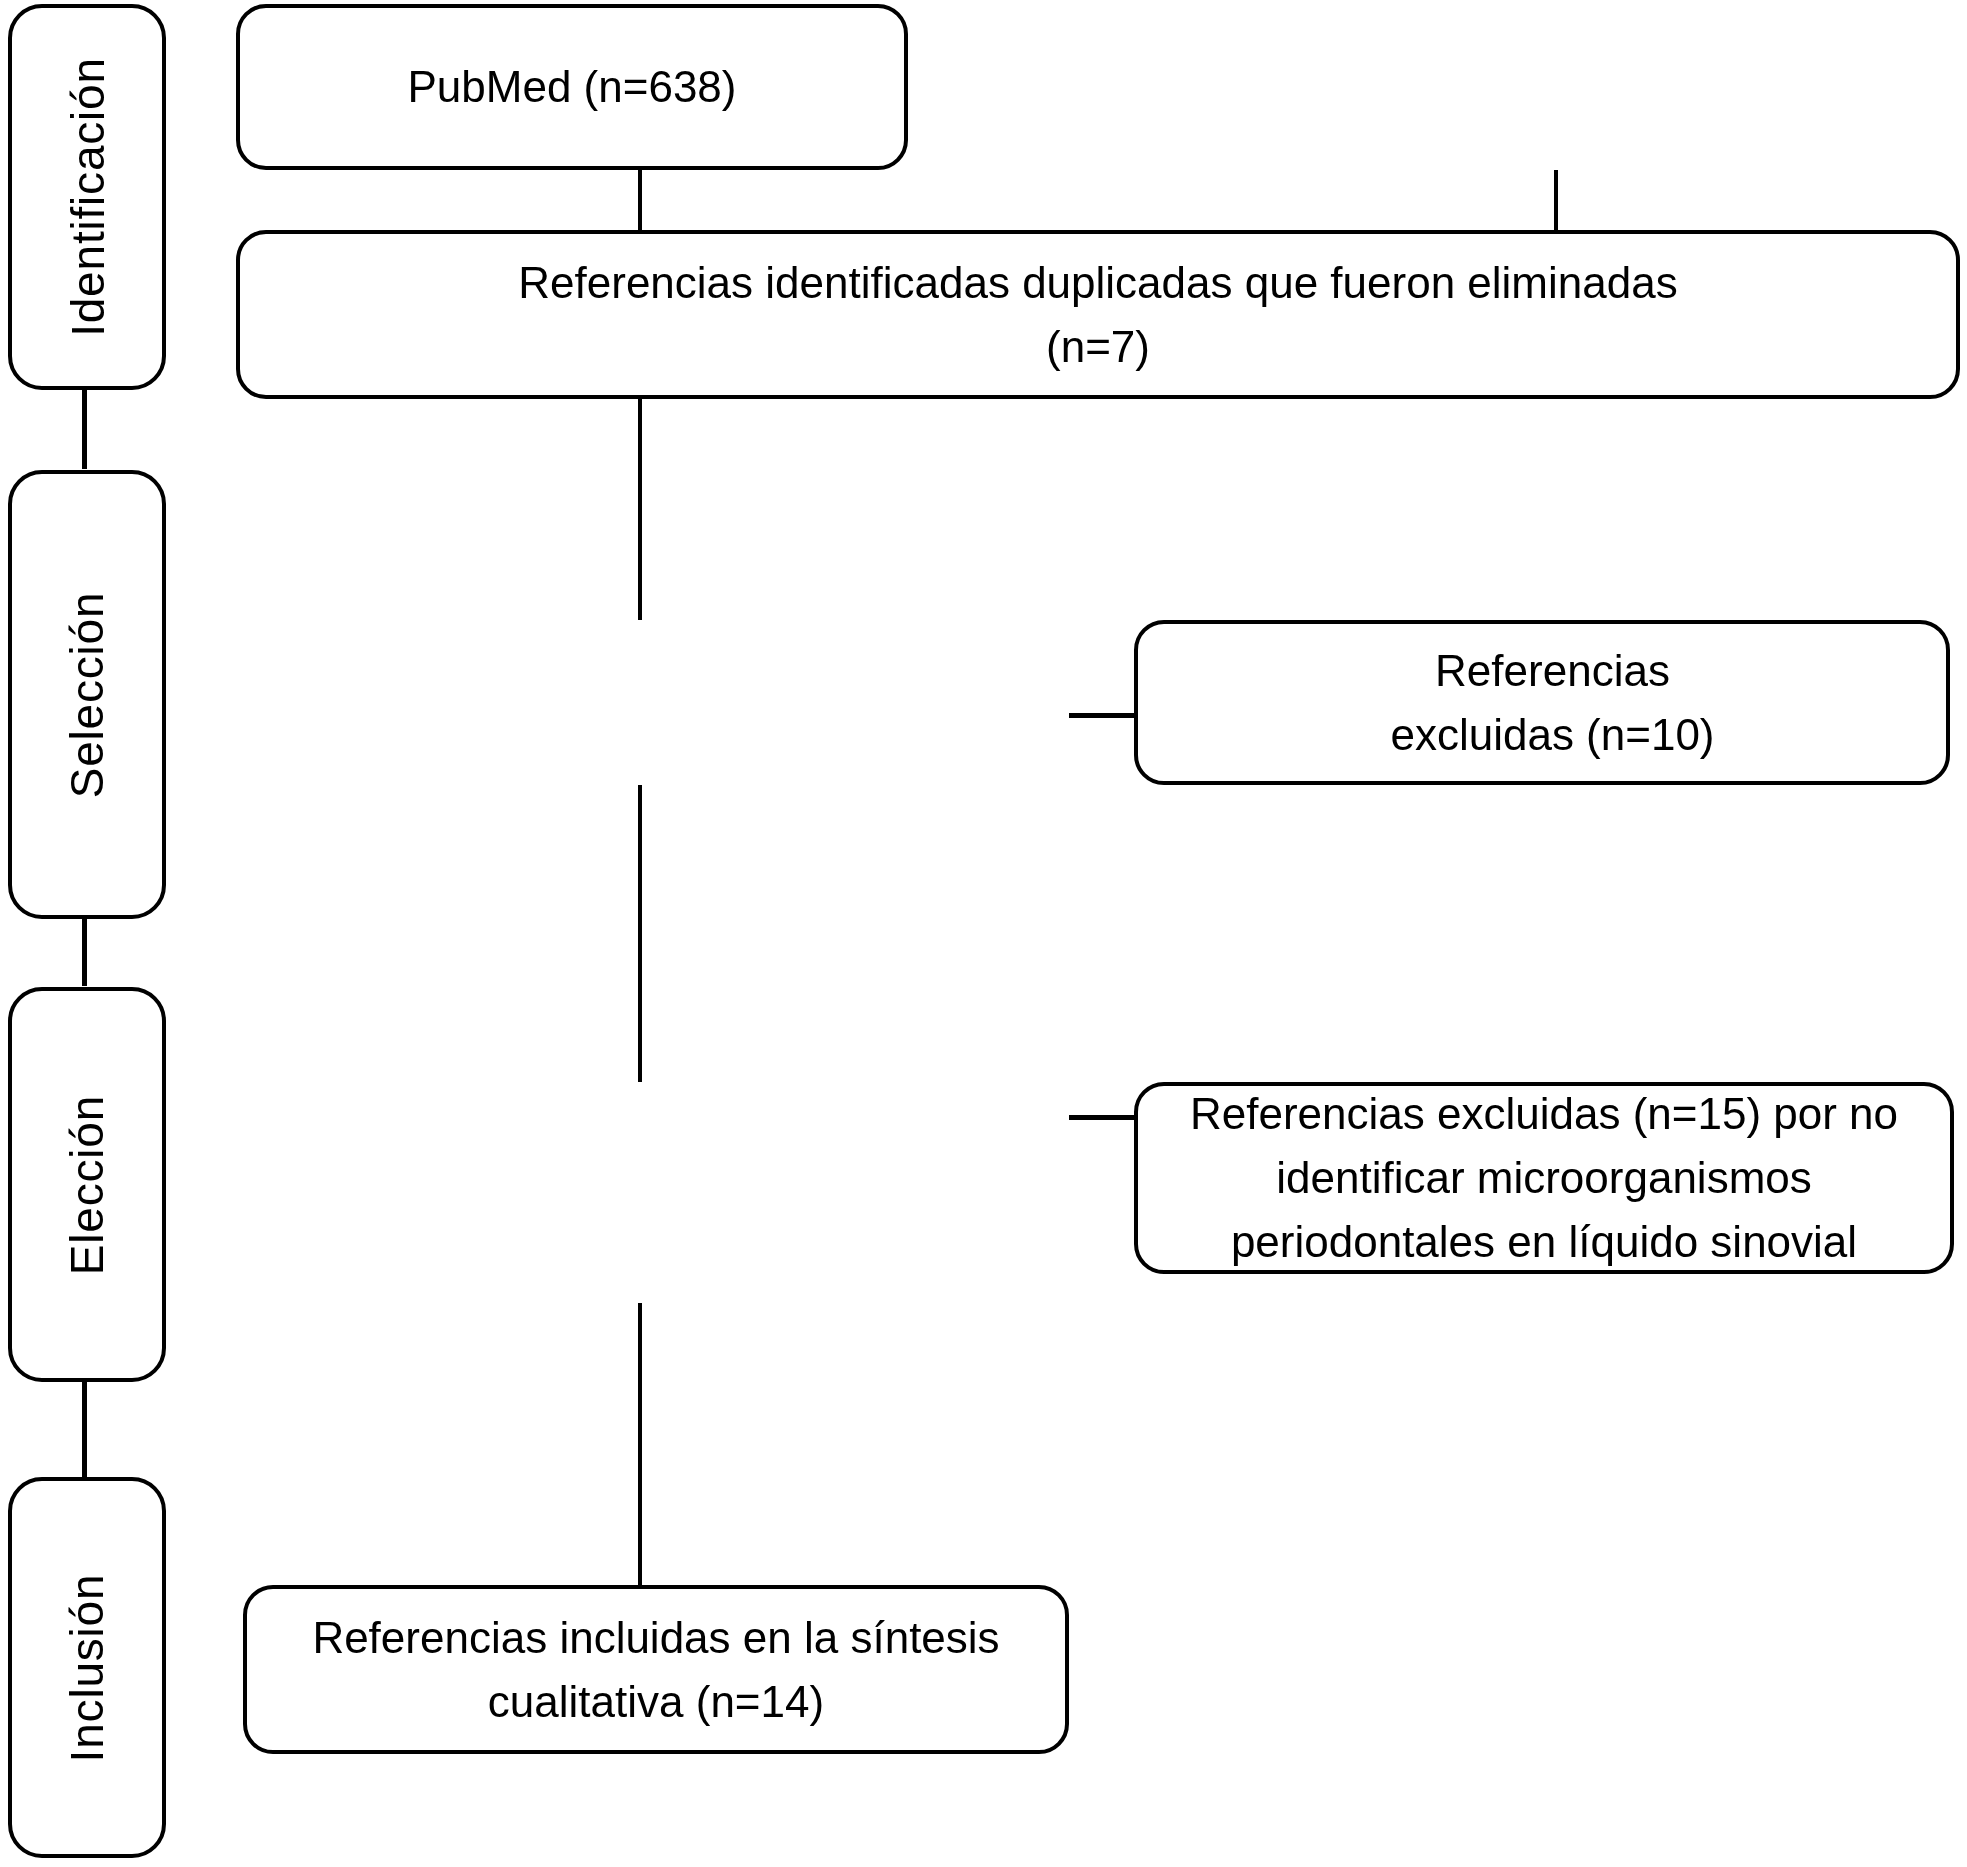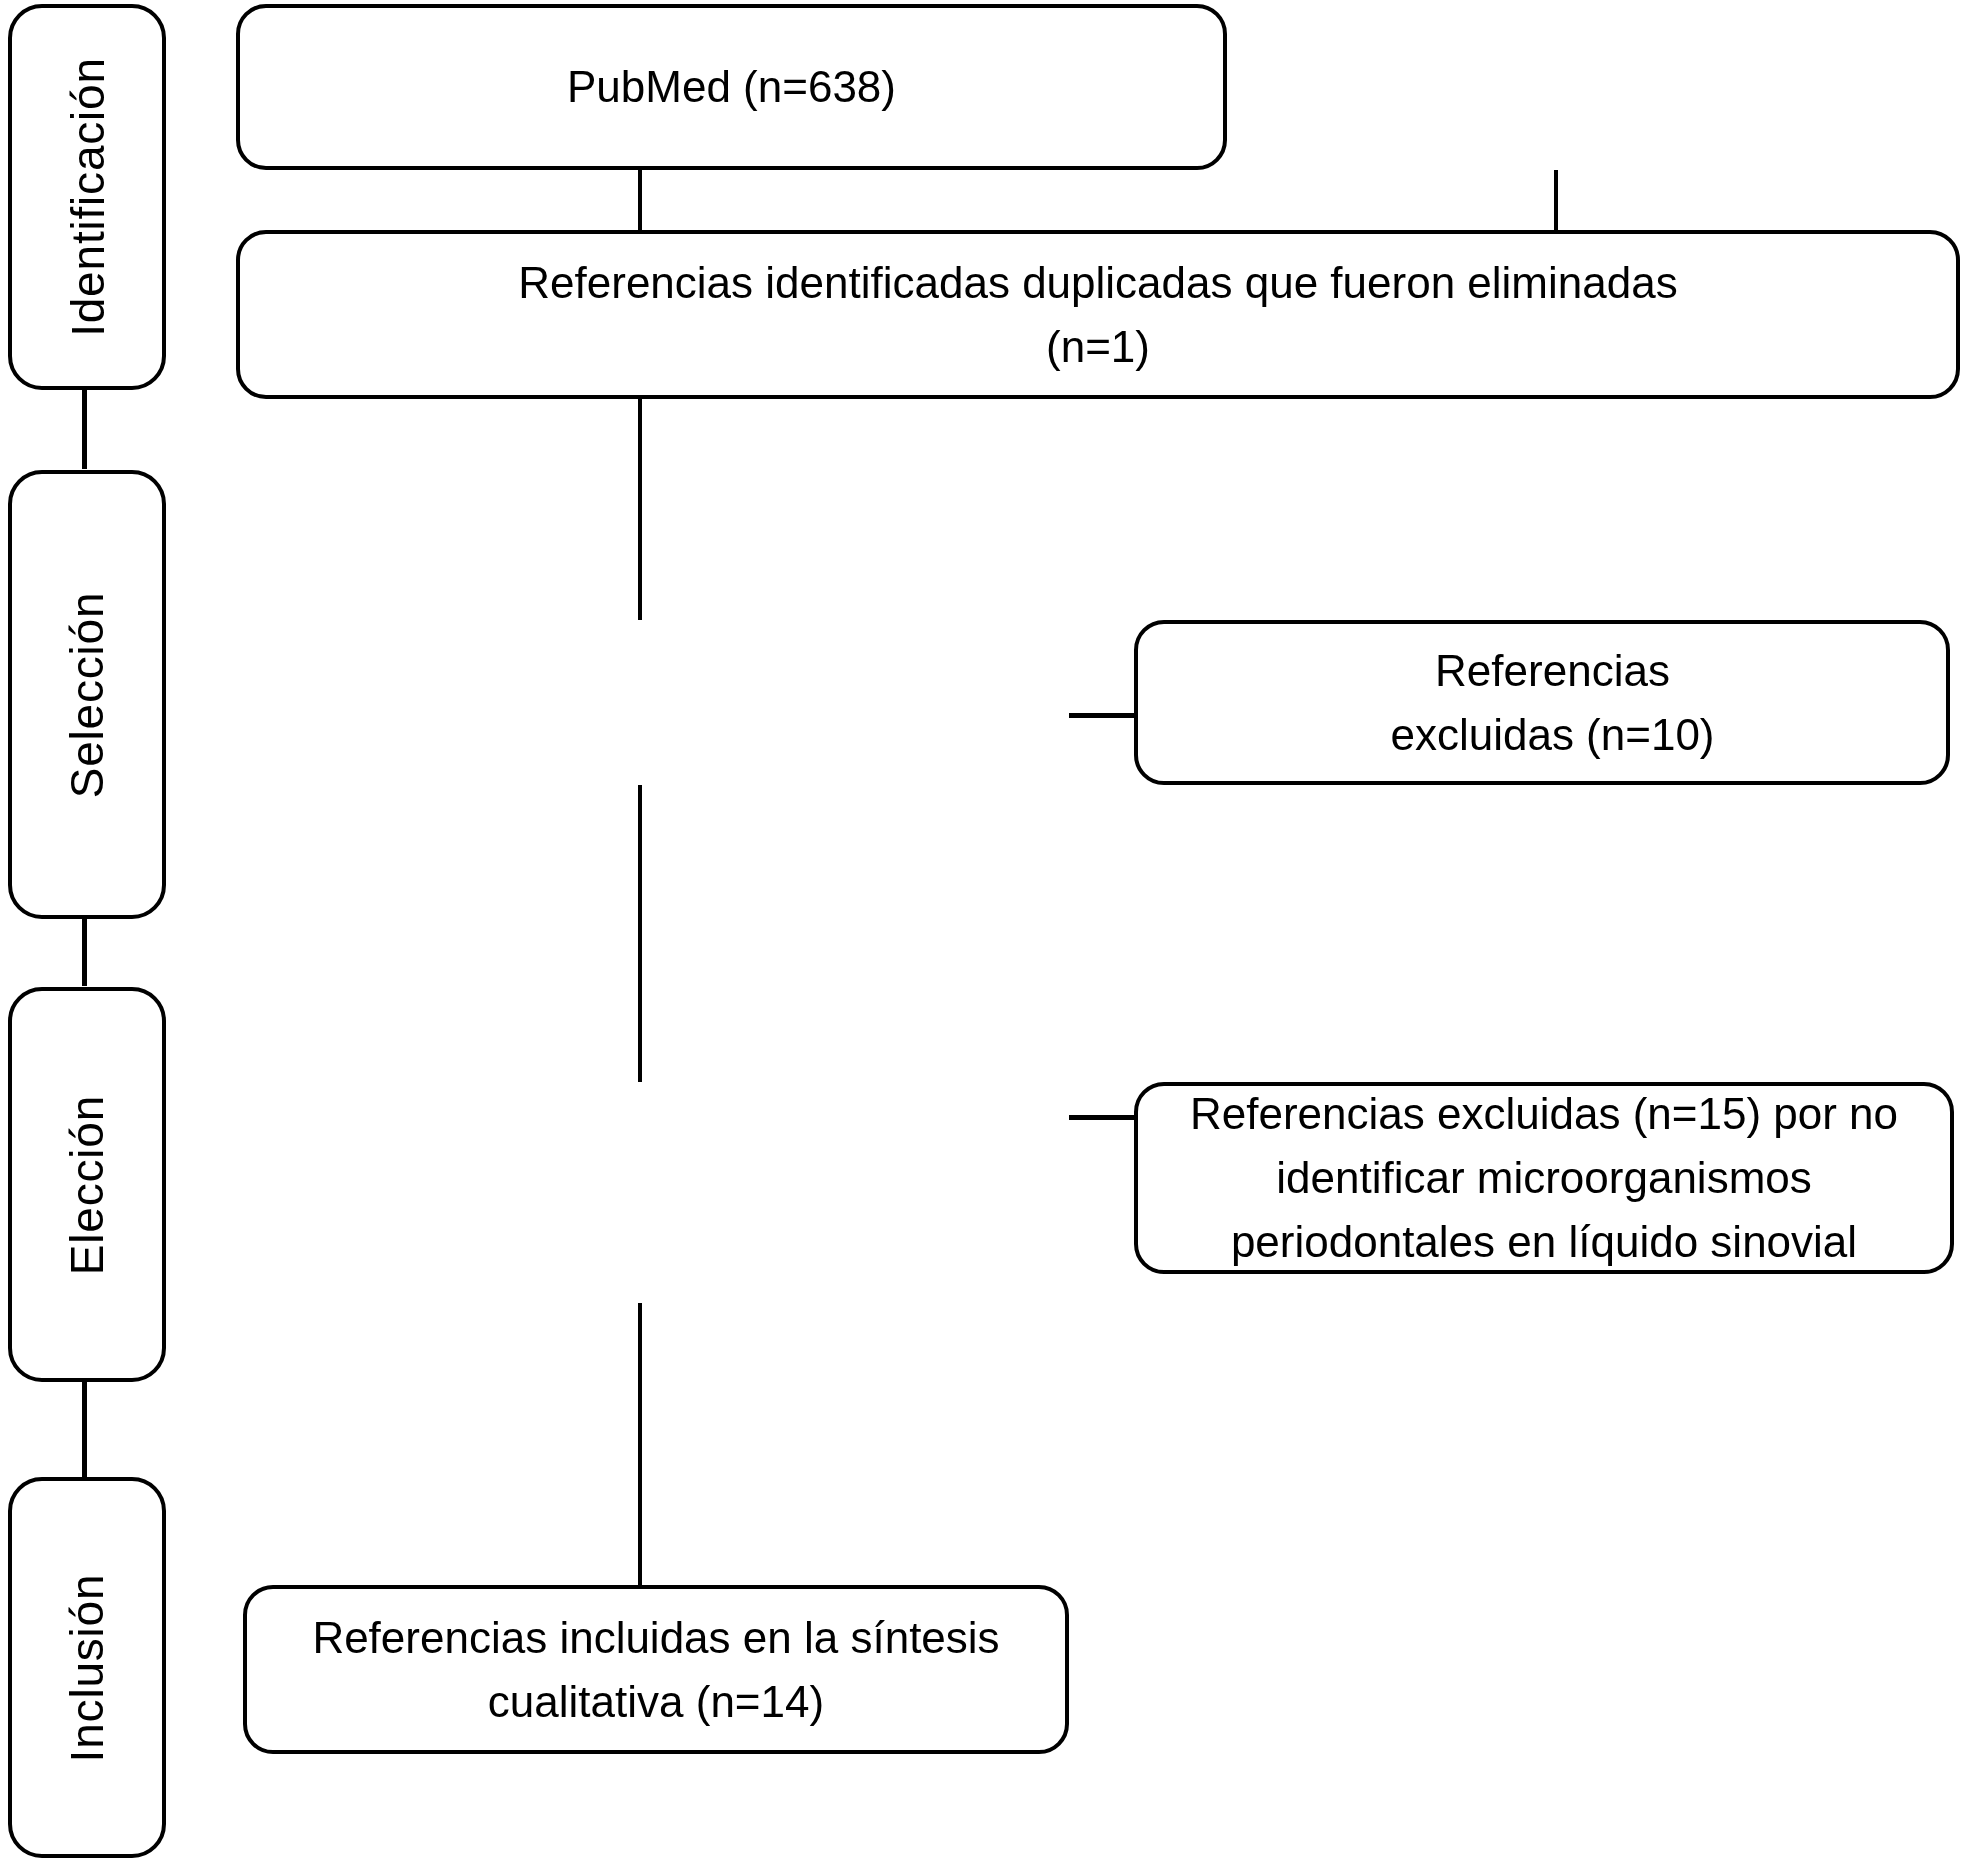--- a/index.html
+++ b/index.html
@@ -66,30 +66,30 @@
   </div>
   <div class="line" style="left:82px; top:918px; width:5px; height:68px;"></div>
   <div class="stage-box" style="left:8.4px; top:987px; width:158px; height:395px;">
     <span class="stage-label">Elección</span>
   </div>
   <div class="line" style="left:82px; top:1381px; width:5px; height:96px;"></div>
   <div class="stage-box" style="left:8.4px; top:1477px; width:158px; height:381px;">
     <span class="stage-label">Inclusión</span>
   </div>
 
-  <div class="flow-box" style="left:236px; top:4.2px; width:991px; height:166px;">
+  <div class="flow-box" style="left:236px; top:4.2px; width:672px; height:166px;">
     <span class="txt">PubMed (n=638)</span>
   </div>
 
   <div class="line" style="left:638px; top:170px; width:4.2px; height:62px;"></div>
   <div class="line" style="left:1554px; top:170px; width:4.2px; height:62px;"></div>
 
   <div class="flow-box" style="left:236px; top:230px; width:1724px; height:169px;">
     <span class="txt">Referencias identificadas duplicadas que fueron eliminadas
-(n=1)</span>
+(n=7)</span>
   </div>
 
   <div class="line" style="left:638px; top:399px; width:4.2px; height:221px;"></div>
 
   <div class="line" style="left:1069px; top:713px; width:65px; height:5px;"></div>
   <div class="flow-box" style="left:1134px; top:620px; width:816px; height:165px;padding-left:21px;">
     <span class="txt">Referencias
 excluidas (n=10)</span>
   </div>
 

